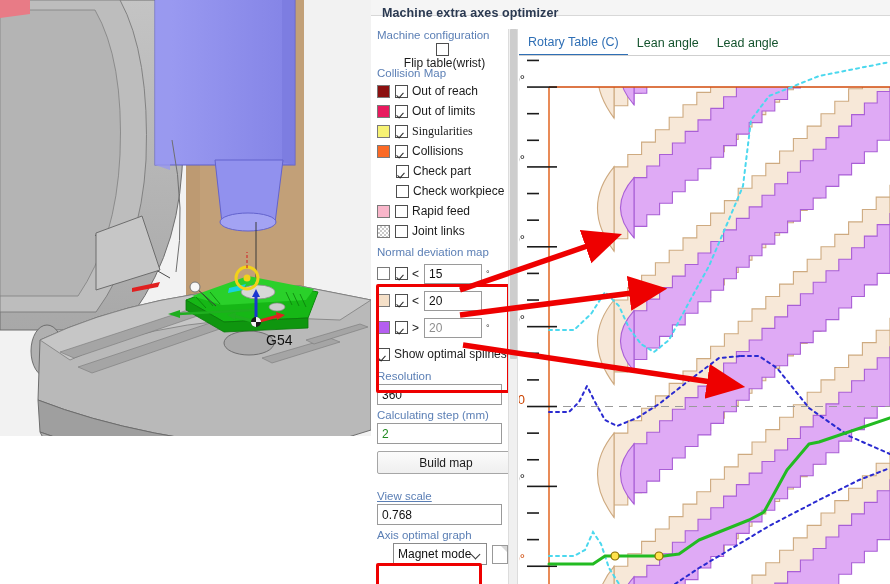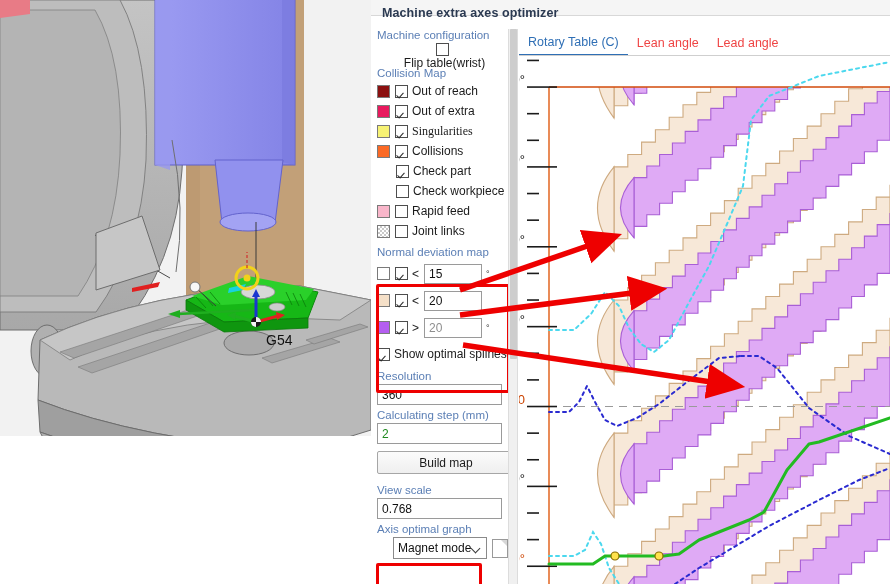--- a/index.html
+++ b/index.html
@@ -132,21 +132,21 @@
     background: #cdcdcd; border-radius: 1px;
   }
 
   
   #tabs {
     position: absolute; left: 148px; top: 29px; width: 371px; height: 27px;
     background: #ffffff; border-bottom: 1px solid #cfcfcf;
     display: flex; align-items: flex-end;
   }
   .tab {
-    font-size: 12.5px; color: #ef4444; padding: 3px 9px 5px 9px;
+    font-size: 12.5px; color: #14532d; padding: 3px 9px 5px 9px;
     cursor: pointer; white-space: nowrap;
   }
   .tab.active { color: #2f6fb5; border-bottom: 1.6px solid #2f6fb5; }
 
   
   #graph {
     position: absolute; left: 148px; top: 56px; width: 371px; height: 528px;
     background: #ffffff; overflow: hidden;
   }
   #graph svg { display: block; }
@@ -293,21 +293,21 @@
       
       <div id="collision-rows">
           <div class="row" style="padding-left: 3px;">
             <span class="swatch" style="background:#8b1010"></span>
             <span class="cbx on"></span>
             <span class="txt">Out of reach</span>
           </div>
           <div class="row" style="padding-left: 3px;">
             <span class="swatch" style="background:#e81a5e"></span>
             <span class="cbx on"></span>
-            <span class="txt">Out of extra</span>
+            <span class="txt">Out of limits</span>
           </div>
           <div class="row" style="padding-left: 3px; font-family: Liberation Serif, serif;">
             <span class="swatch" style="background:#f7f274"></span>
             <span class="cbx on"></span>
             <span class="txt">Singularities</span>
           </div>
           <div class="row" style="padding-left: 3px;">
             <span class="swatch" style="background:#fb6a26"></span>
             <span class="cbx on"></span>
             <span class="txt">Collisions</span>
@@ -364,21 +364,21 @@
       </div>
 
       <div class="grp-label" style="margin-top:6px;">Resolution</div>
       <input class="field" type="text" value="360" style="">
 
       <div class="grp-label" style="margin-top:4px;">Calculating step (mm)</div>
       <input class="field green" type="text" value="2" style="">
 
       <button class="btn">Build map</button>
 
-      <div class="grp-label" style="margin-top:6px;">View scale</div>
+      <div class="grp-label" style="margin-top:12px;text-decoration:underline;">View scale</div>
       <input class="field" type="text" value="0.768" style="">
 
       <div class="grp-label" style="margin-top:3px;">Axis optimal graph</div>
       <div style="display:flex;align-items:center;gap:5px;">
         <div class="combo">
           <span>Magnet mode</span>
           <span class="chev"></span>
         </div>
         <span class="docicon"></span>
       </div>

